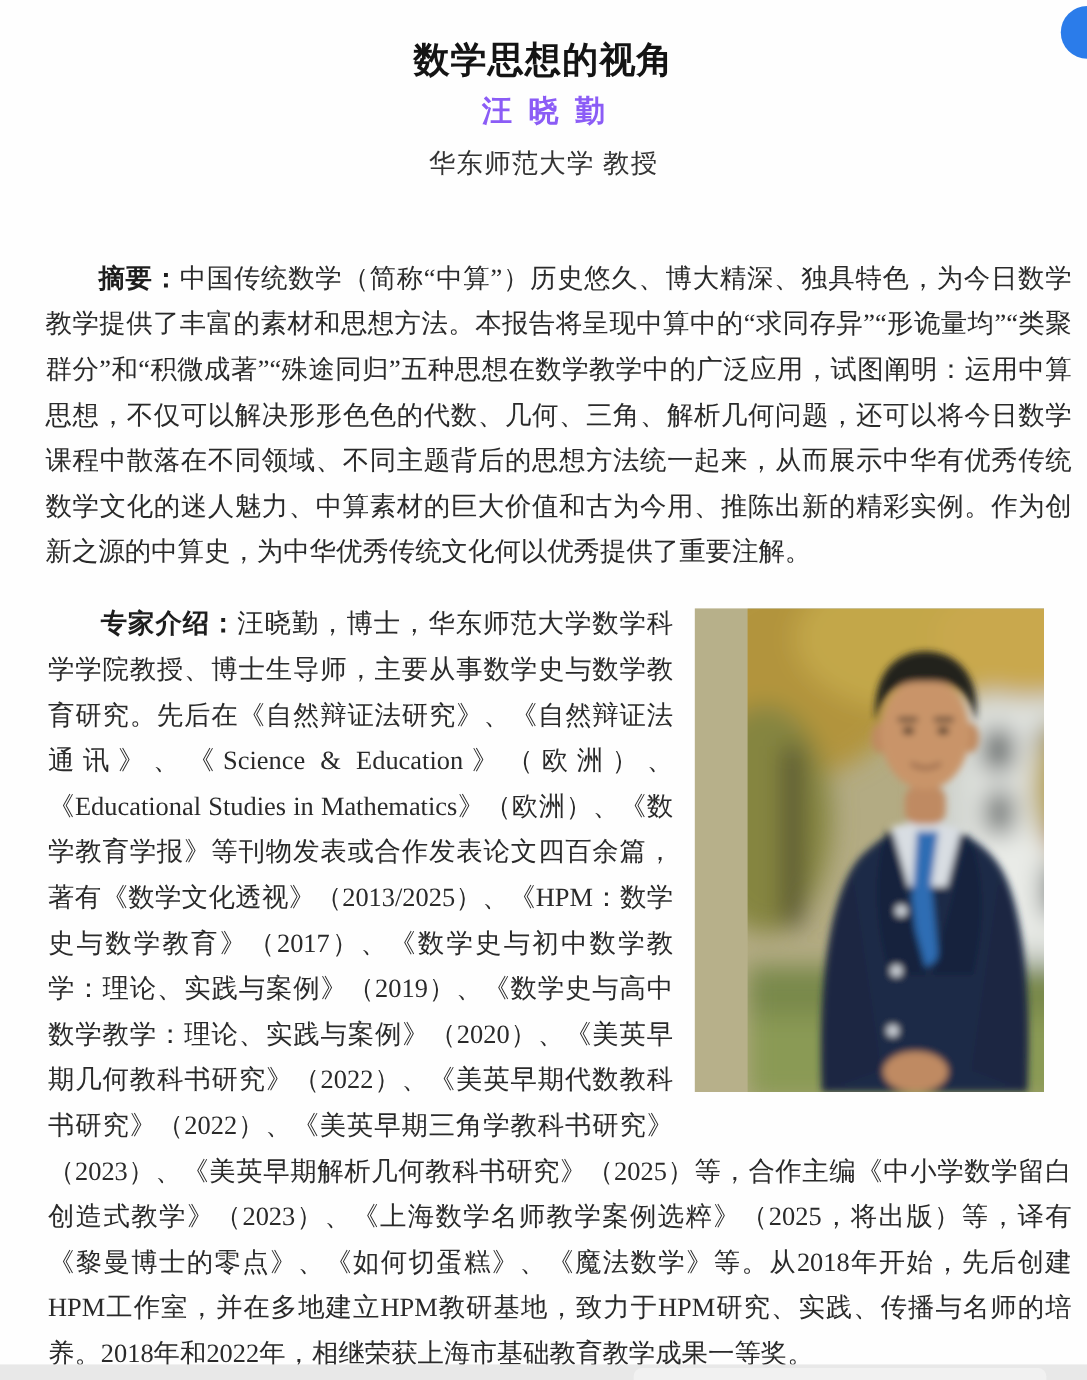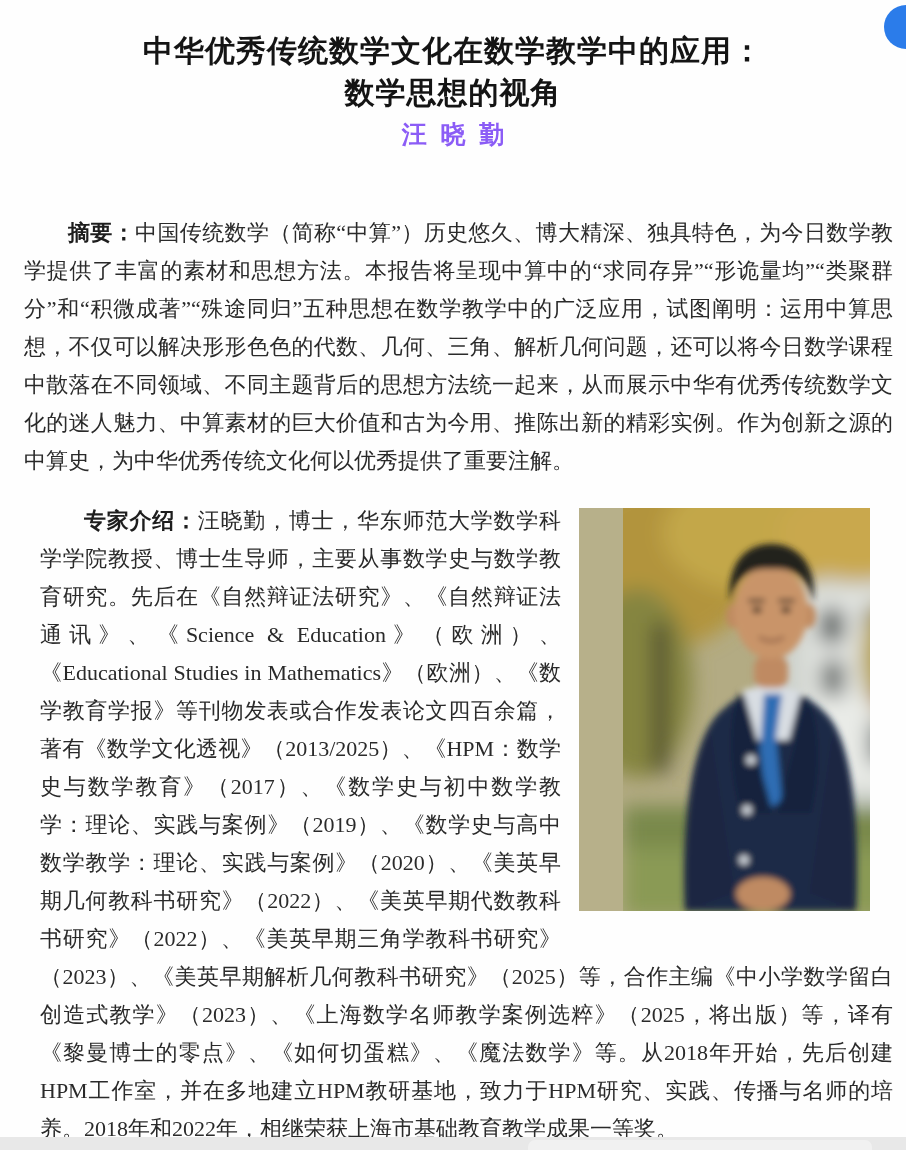--- a/index.html
+++ b/index.html
@@ -54,21 +54,21 @@
     line-height: 38px;
     text-align: justify;
     text-indent: 2em;
     color: #2a2a2a;
   }
   .plabel {
     font-family: "Liberation Sans", "DejaVu Sans", sans-serif;
     font-weight: bold;
     color: #1d1d1d;
   }
-  .abstract { margin: 64px 13px 0 24px; }
+  .abstract { margin: 64px 13px 0 38px; }
   .bio { margin: 22px 13px 0 40px; }
   .photo {
     float: right;
     width: 291px;
     height: 403px;
     margin: 6px 23px 14px 18px;
     display: block;
     overflow: hidden;
     background: #b7b08a;
   }
@@ -88,23 +88,23 @@
   }
 </style>
 </head>
 <body>
 
 <div class="page">
 
   <div class="fab"></div>
 
   <div class="titles">
-    <div class="title-line">中华优秀传统数学文化在数学教学中的应用：</div>
     <div class="title-line">数学思想的视角</div>
     <div class="author">汪晓勤</div>
+    <div class="affiliation">华东师范大学 教授</div>
   </div>
 
   <div class="para abstract">
     <span class="plabel">摘要：</span><span>中国传统数学（简称“中算”）历史悠久、博大精深、独具特色，为今日数学教学提供了丰富的素材和思想方法。本报告将呈现中算中的“求同存异”“形诡量均”“类聚群分”和“积微成著”“殊途同归”五种思想在数学教学中的广泛应用，试图阐明：运用中算思想，不仅可以解决形形色色的代数、几何、三角、解析几何问题，还可以将今日数学课程中散落在不同领域、不同主题背后的思想方法统一起来，从而展示中华有优秀传统数学文化的迷人魅力、中算素材的巨大价值和古为今用、推陈出新的精彩实例。作为创新之源的中算史，为中华优秀传统文化何以优秀提供了重要注解。</span>
   </div>
 
   <div class="para bio">
     <span class="photo">
       <svg width="291" height="403" viewBox="0 0 291 403" xmlns="http://www.w3.org/2000/svg">
         <defs>

